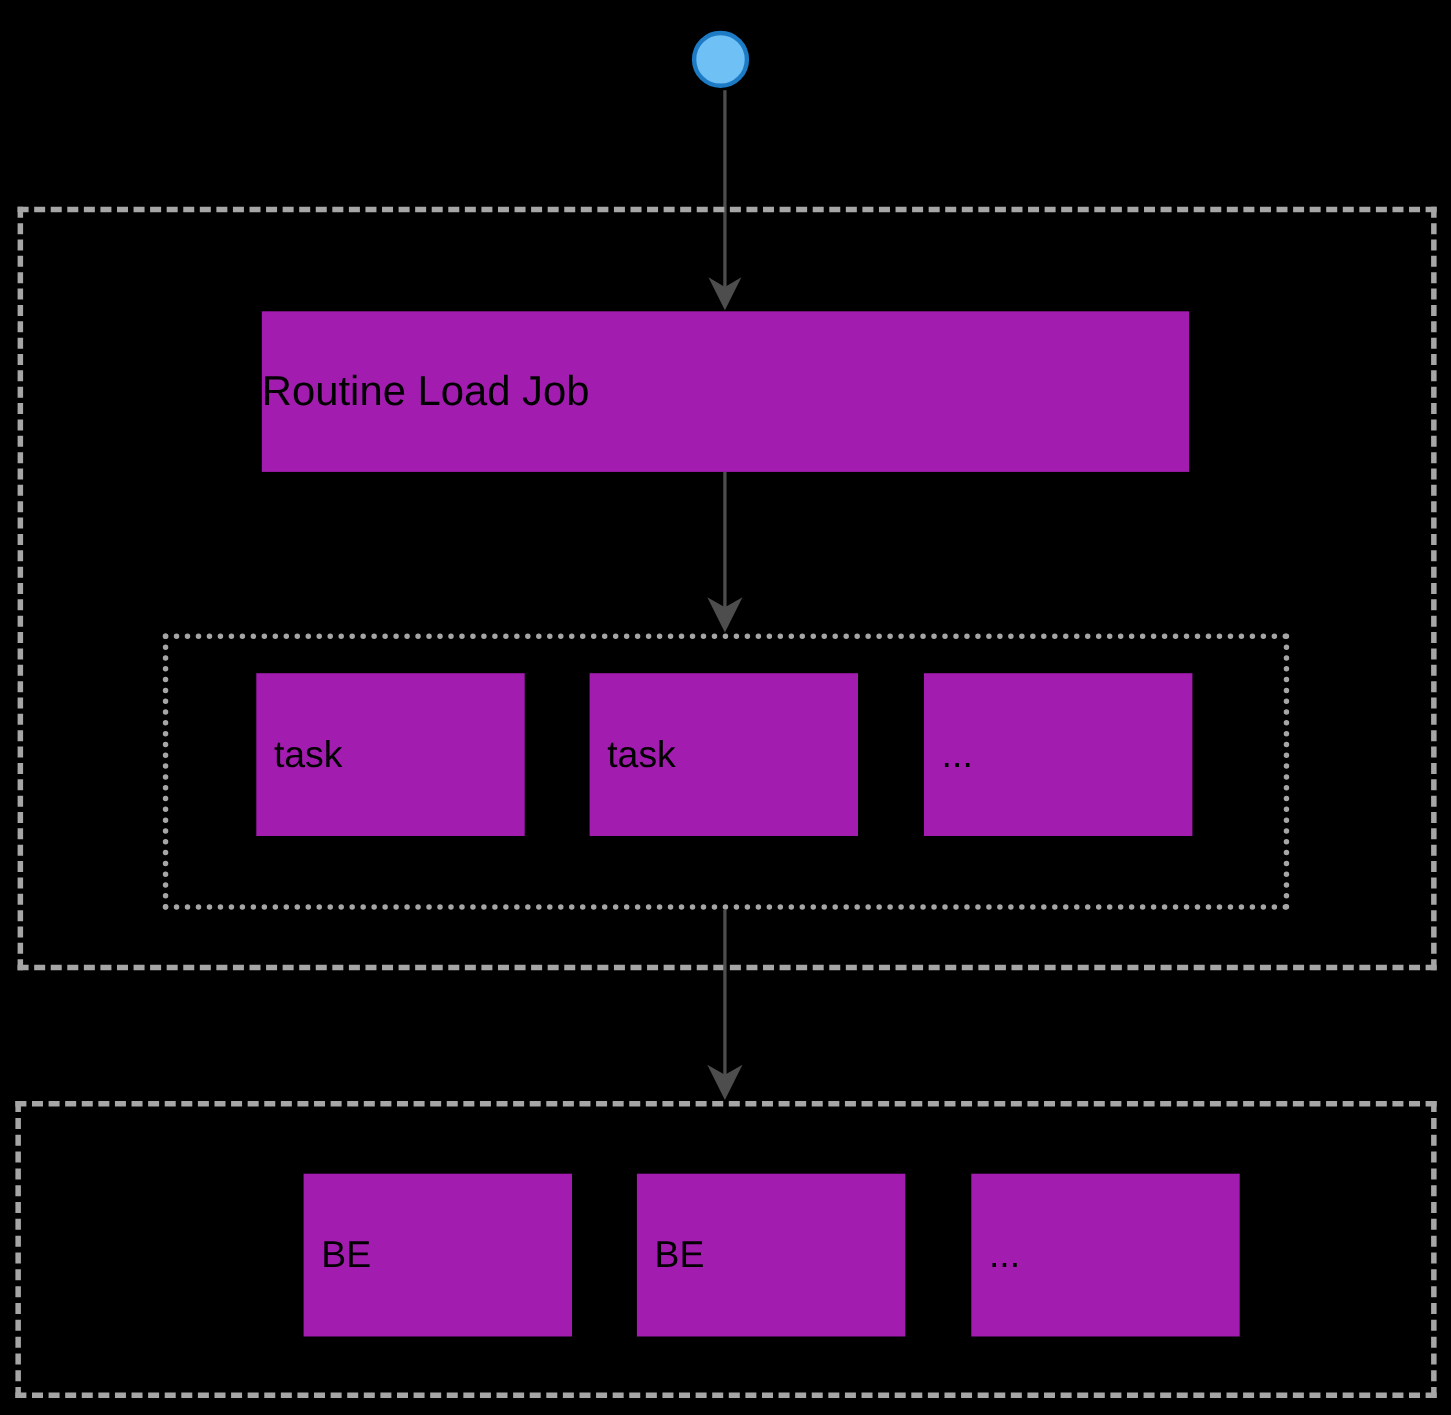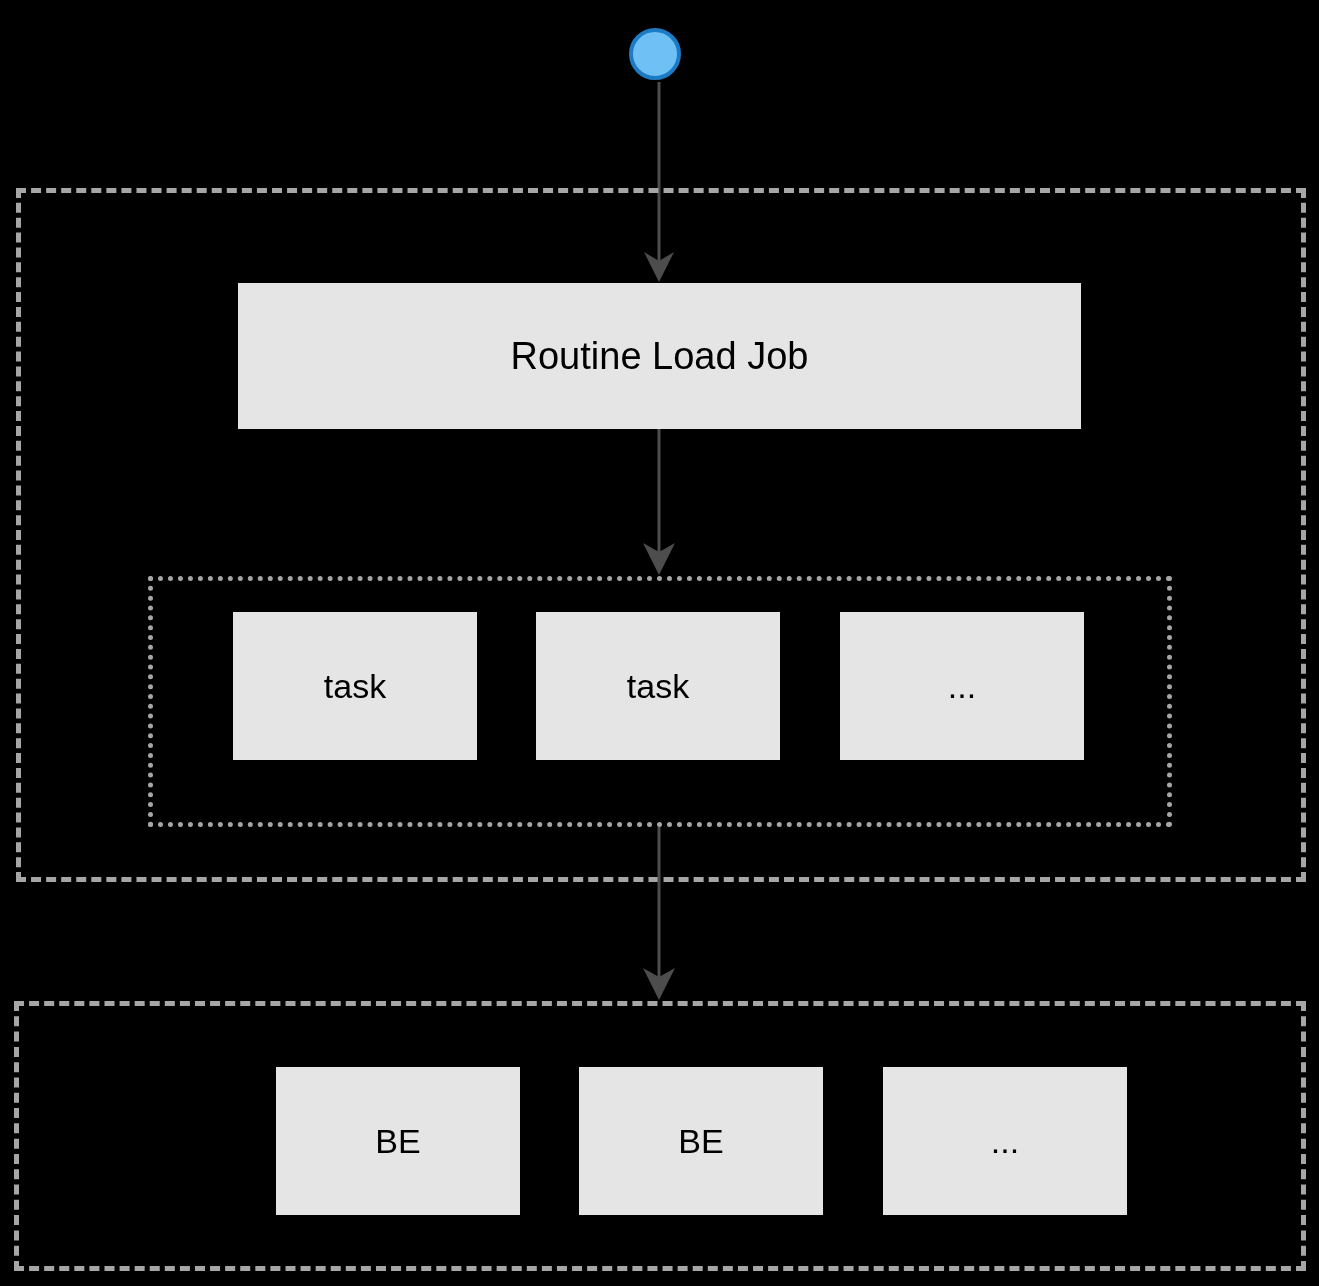--- a/index.html
+++ b/index.html
@@ -60,38 +60,38 @@
     left: 148px;
     top: 576px;
     width: 1024px;
     height: 251px;
   }
 
   
   .node-box {
     position: absolute;
     box-sizing: border-box;
-    background: #e5e5e5;
+    background: #a21caf;
     display: flex;
     align-items: center;
-    justify-content: center;
     color: #000000;
     line-height: 1;
   }
   #routine-load-job {
     left: 238px;
     top: 283px;
     width: 843px;
     height: 146px;
     font-size: 38px;
   }
   .small-box {
     width: 244px;
     height: 148px;
     font-size: 34px;
+    padding-left: 16px;
   }
   .task-box { top: 612px; }
   .be-box   { top: 1067px; margin-left: 43px; }
   .col-1 { left: 233px; }
   .col-2 { left: 536px; }
   .col-3 { left: 840px; }
 
   
   .edge {
     position: absolute;

